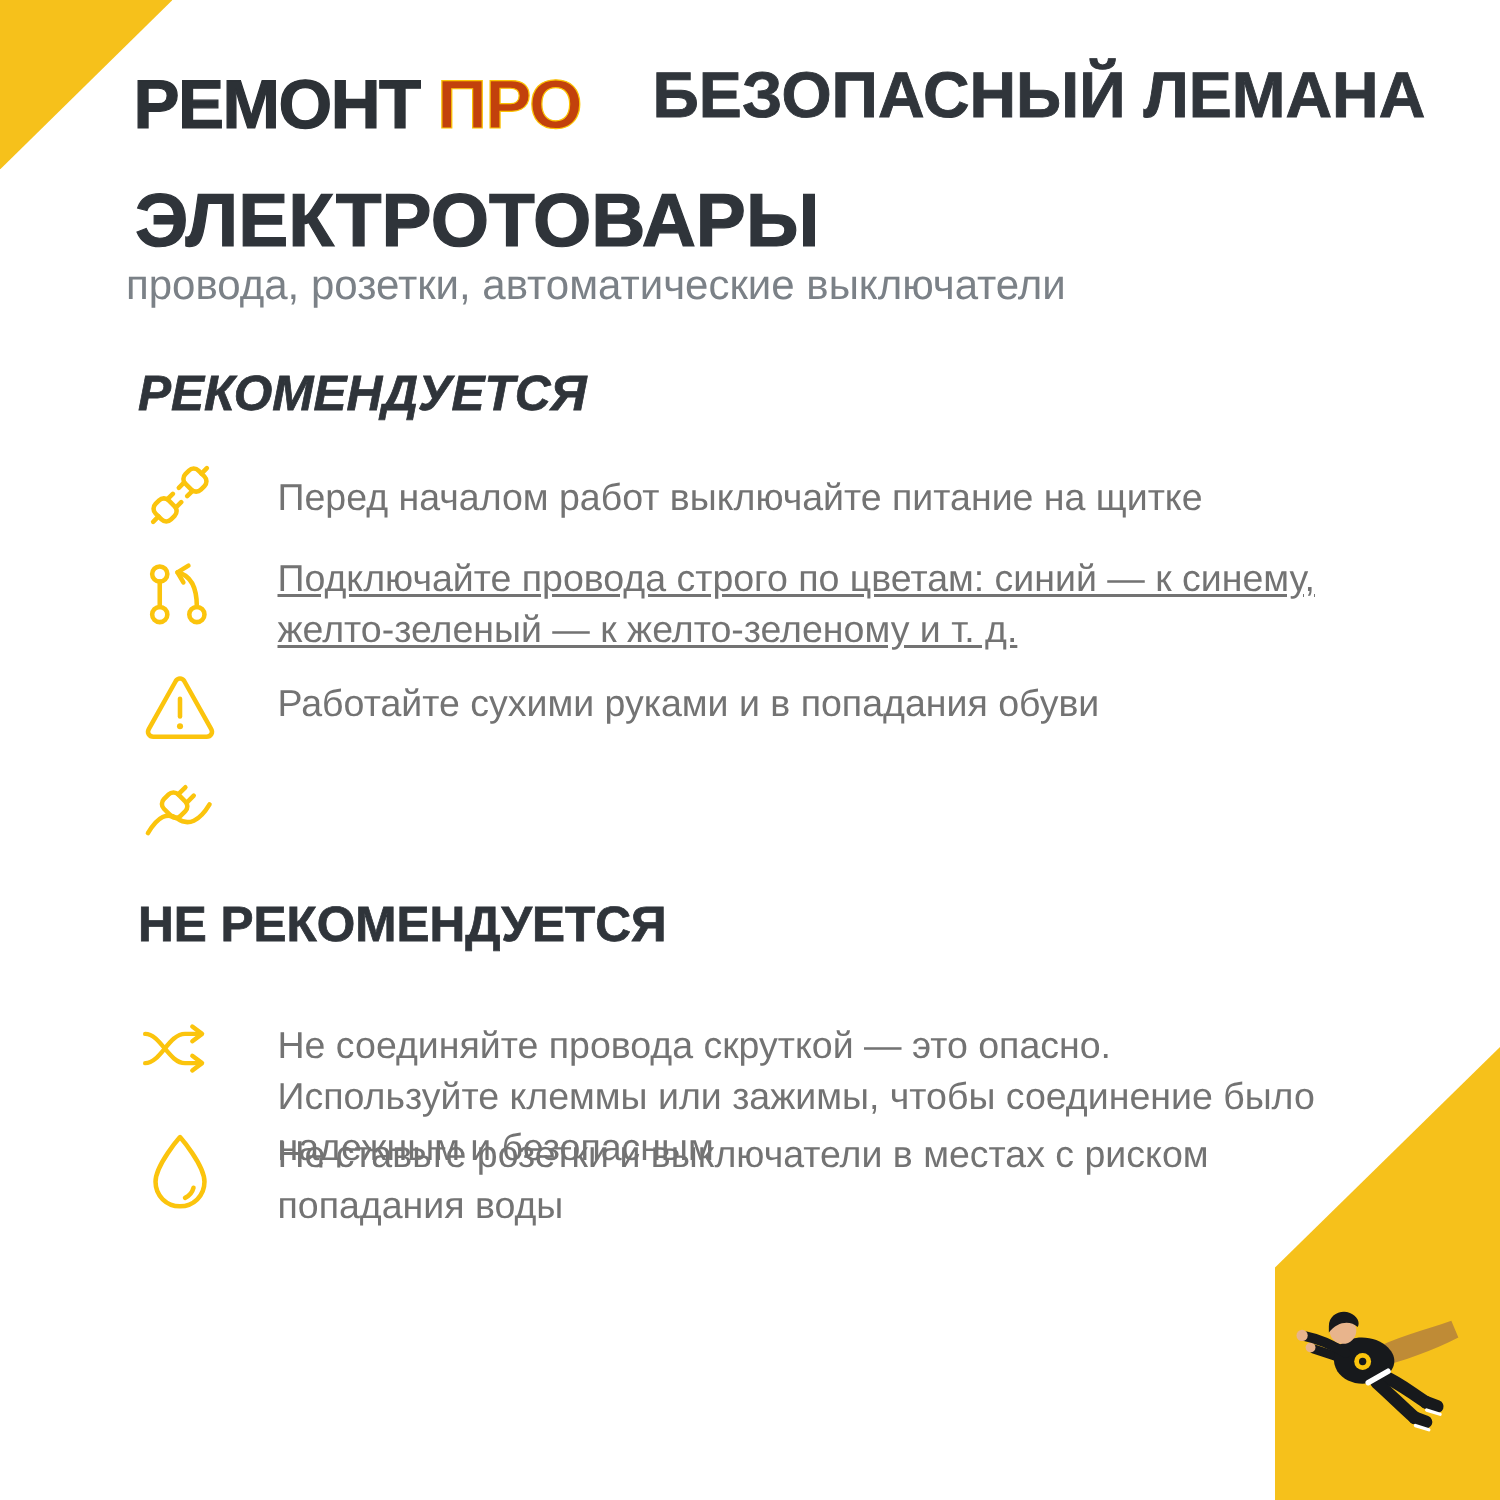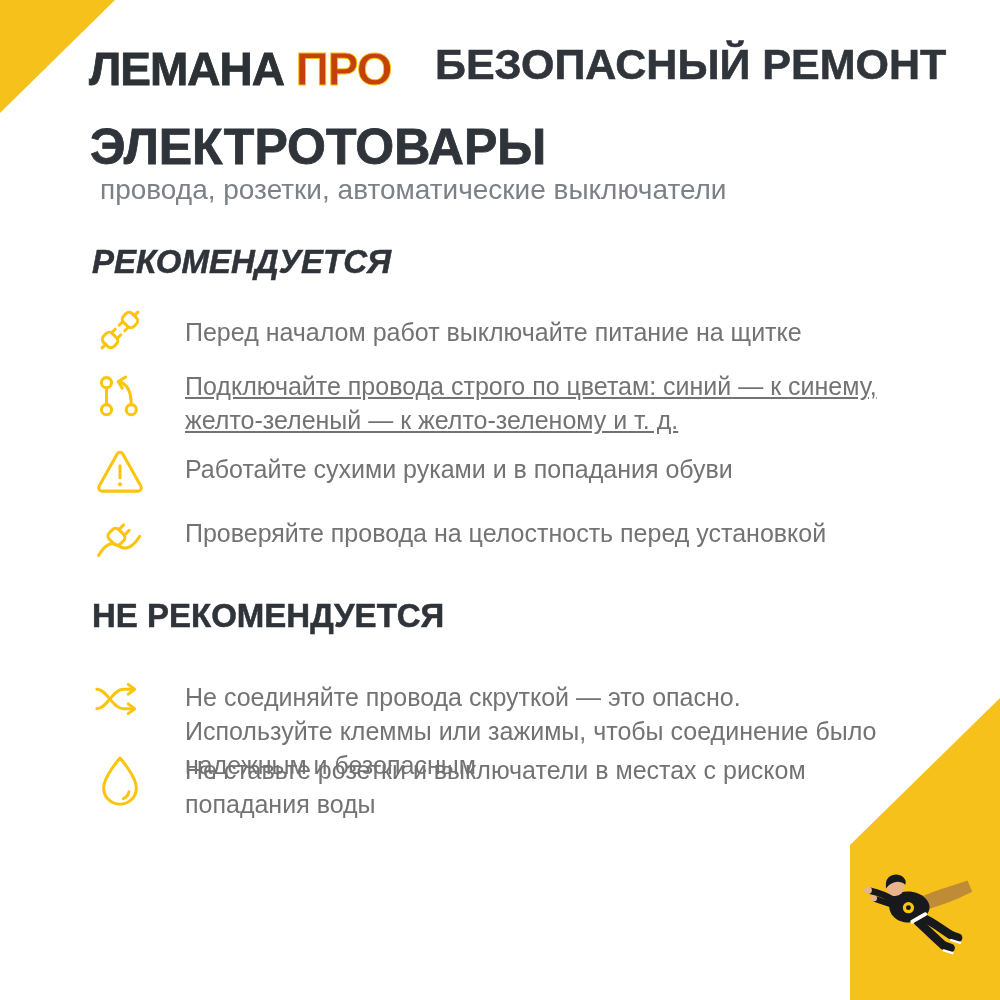--- a/index.html
+++ b/index.html
@@ -38,21 +38,21 @@
     -webkit-text-stroke:0.6px #30353b;
     white-space:nowrap;
   }
 
   .page-title{
     position:absolute;left:90px;top:118px;margin:0;
     font-size:50px;font-weight:700;color:#2f343a;
     -webkit-text-stroke:0.8px #2f343a;letter-spacing:0;text-align:center;
   }
   .page-subtitle{
-    position:absolute;left:100px;top:174px;margin:0;
+    position:absolute;left:84px;top:174px;margin:0;
     font-size:28px;color:#7b8187;font-weight:400;
   }
 
   .section-heading{
     position:absolute;left:92px;margin:0;
     font-size:33px;font-weight:700;color:#2f343a;
     -webkit-text-stroke:0.5px #2f343a;white-space:nowrap;
   }
   .heading-rec{top:243px;font-style:italic;}
   .heading-norec{top:597px;}
@@ -73,23 +73,23 @@
   .i5{top:676px;width:52px;height:46px;} .t5{top:654px;margin-top:26px;}
   .i6{top:751px;width:54px;height:58px;} .t6{top:753px;}
 </style>
 </head>
 <body>
 
 <div class="poster">
 
   <div class="corner-tl"></div>
 
-  <div class="logo"><span>ЛЕМАНА</span> <span class="accent">ПРО</span></div>
+  <div class="logo"><span>РЕМОНТ</span> <span class="accent">ПРО</span></div>
 
-  <div class="program-title">БЕЗОПАСНЫЙ РЕМОНТ</div>
+  <div class="program-title">БЕЗОПАСНЫЙ ЛЕМАНА</div>
 
   <h1 class="page-title">ЭЛЕКТРОТОВАРЫ</h1>
   <p class="page-subtitle">провода, розетки, автоматические выключатели</p>
 
   <h2 class="section-heading heading-rec">РЕКОМЕНДУЕТСЯ</h2>
 
   <span class="icon i1">
     <svg viewBox="0 0 48 48" fill="none" stroke="currentColor" stroke-width="2.7" stroke-linecap="round" stroke-linejoin="round">
       <g transform="rotate(-45 24 24)">
         <path d="M1.5 24 H6"></path>
@@ -127,21 +127,20 @@
 
   <span class="icon i4">
     <svg viewBox="0 0 48 48" fill="none" stroke="currentColor" stroke-width="2.7" stroke-linecap="round" stroke-linejoin="round">
       <g transform="rotate(-45 24 24)">
         <rect x="14" y="16.5" width="12" height="14" rx="4"></rect>
         <path d="M26 20.5 h6 M26 27.5 h6"></path>
       </g>
       <path d="M5 43 C11 33 16.5 30.5 22.5 34.5 C29 39 35.5 36 41.5 26"></path>
     </svg>
   </span>
-  <p class="item-text t4">Проверяйте провода на целостность перед установкой</p>
 
   <h2 class="section-heading heading-norec">НЕ РЕКОМЕНДУЕТСЯ</h2>
 
   <span class="icon i5">
     <svg viewBox="0 0 48 42" fill="none" stroke="currentColor" stroke-width="2.7" stroke-linecap="round" stroke-linejoin="round">
       <path d="M3.5 12 C13 12 18 30 28 30 L37 30"></path>
       <path d="M32.5 25.5 L38.5 30 L32.5 34.5"></path>
       <path d="M3.5 30 C13 30 18 12 28 12 L37 12"></path>
       <path d="M32.5 7.5 L38.5 12 L32.5 16.5"></path>
     </svg>

